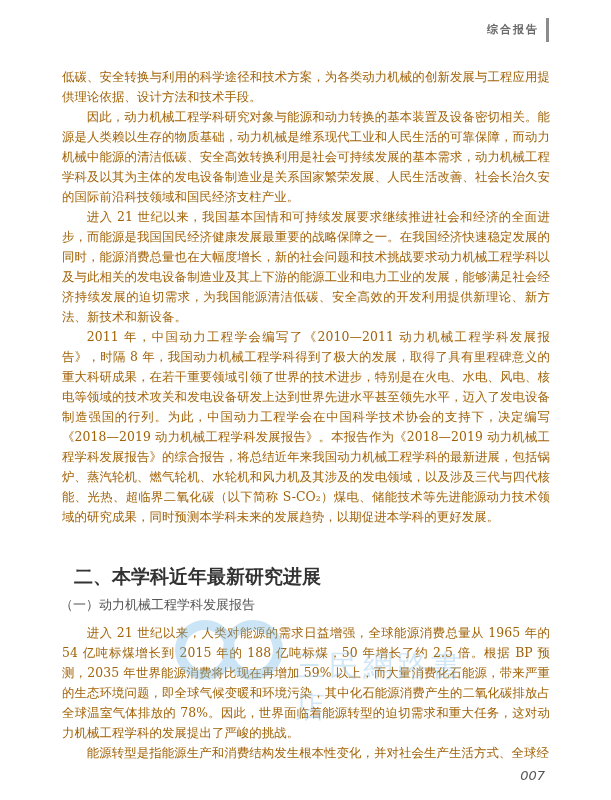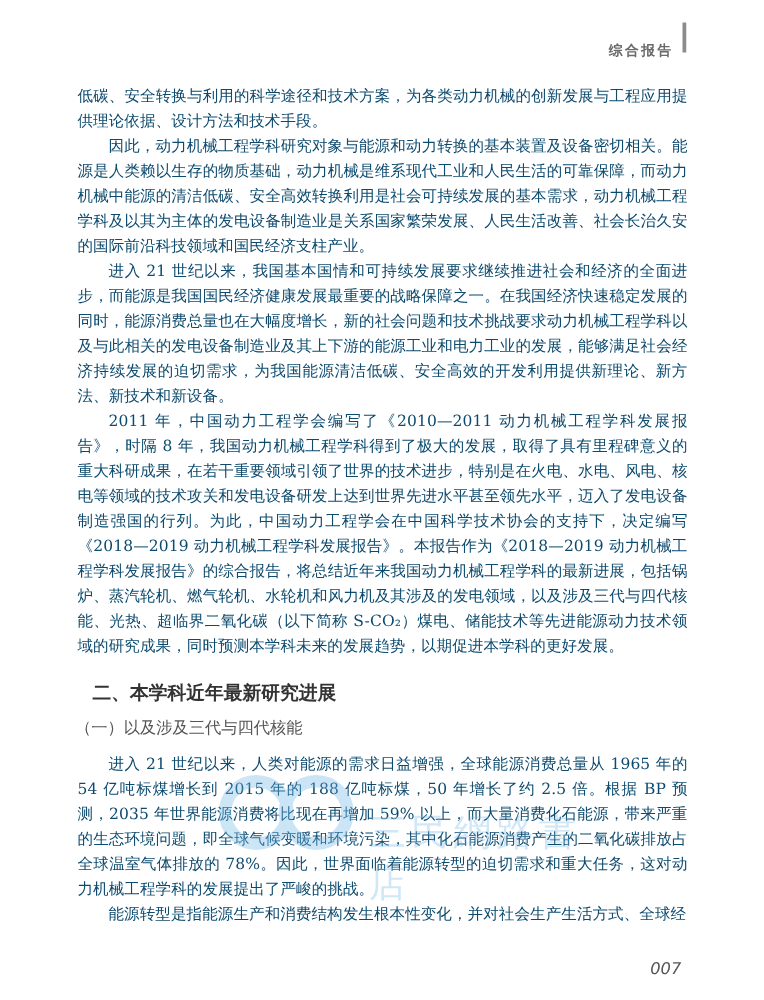--- a/index.html
+++ b/index.html
@@ -4,37 +4,37 @@
   <style>
     html, body { margin: 0; padding: 0; background: #ffffff; }
     body {
       width: 611px; height: 800px; position: relative; overflow: hidden;
       font-family: "DejaVu Serif", "Liberation Serif", serif;
       color: #3a3a3a;
     }
     .running-head {
       position: absolute; top: 22px; right: 72px;
       font-family: "DejaVu Sans", "Liberation Sans", sans-serif;
-      font-size: 11px; font-weight: bold; letter-spacing: 2px; color: #6a6a6a; margin-top: 11px;
+      font-size: 11px; font-weight: bold; letter-spacing: 2px; color: #6a6a6a;
     }
     .head-bar {
       position: absolute; top: 18px; right: 62px; width: 3px; height: 24px; background: #8c8c8c;
     }
     .body {
       position: absolute; top: 67px; left: 62px; width: 488px;
     }
     .para {
       font-size: 12.4px; line-height: 20px; margin: 0; text-align: justify;
-      text-indent: 2em; letter-spacing: 0.1px; color: #0c4a6e;
+      text-indent: 2em; letter-spacing: 0.1px; color: #a16207;
     }
     .para.noindent { text-indent: 0; }
     .sec-title {
       font-family: "DejaVu Serif", "Liberation Serif", serif;
-      font-weight: bold; font-size: 15px; color: #333;
-      margin: 16px 0 0 12px; line-height: 22px;
+      font-weight: bold; font-size: 19px; color: #333;
+      margin: 38px 0 0 12px; line-height: 22px;
     }
     .subsec-title {
       font-family: "DejaVu Sans", "Liberation Sans", sans-serif;
       font-size: 13px; color: #555; margin: 8px 0 8px -2px; line-height: 20px;
     }
     .watermark {
       position: absolute; left: 175px; top: 612px; width: 300px; height: 90px;
       pointer-events: none; opacity: 0.35;
     }
     .watermark .circle {
@@ -57,21 +57,21 @@
 <div class="running-head">综合报告</div>
 <div class="head-bar"></div>
 
 <div class="body">
   <p class="para noindent">低碳、安全转换与利用的科学途径和技术方案，为各类动力机械的创新发展与工程应用提供理论依据、设计方法和技术手段。</p>
   <p class="para">因此，动力机械工程学科研究对象与能源和动力转换的基本装置及设备密切相关。能源是人类赖以生存的物质基础，动力机械是维系现代工业和人民生活的可靠保障，而动力机械中能源的清洁低碳、安全高效转换利用是社会可持续发展的基本需求，动力机械工程学科及以其为主体的发电设备制造业是关系国家繁荣发展、人民生活改善、社会长治久安的国际前沿科技领域和国民经济支柱产业。</p>
   <p class="para">进入 21 世纪以来，我国基本国情和可持续发展要求继续推进社会和经济的全面进步，而能源是我国国民经济健康发展最重要的战略保障之一。在我国经济快速稳定发展的同时，能源消费总量也在大幅度增长，新的社会问题和技术挑战要求动力机械工程学科以及与此相关的发电设备制造业及其上下游的能源工业和电力工业的发展，能够满足社会经济持续发展的迫切需求，为我国能源清洁低碳、安全高效的开发利用提供新理论、新方法、新技术和新设备。</p>
   <p class="para">2011 年，中国动力工程学会编写了《2010—2011 动力机械工程学科发展报告》，时隔 8 年，我国动力机械工程学科得到了极大的发展，取得了具有里程碑意义的重大科研成果，在若干重要领域引领了世界的技术进步，特别是在火电、水电、风电、核电等领域的技术攻关和发电设备研发上达到世界先进水平甚至领先水平，迈入了发电设备制造强国的行列。为此，中国动力工程学会在中国科学技术协会的支持下，决定编写《2018—2019 动力机械工程学科发展报告》。本报告作为《2018—2019 动力机械工程学科发展报告》的综合报告，将总结近年来我国动力机械工程学科的最新进展，包括锅炉、蒸汽轮机、燃气轮机、水轮机和风力机及其涉及的发电领域，以及涉及三代与四代核能、光热、超临界二氧化碳（以下简称 S-CO₂）煤电、储能技术等先进能源动力技术领域的研究成果，同时预测本学科未来的发展趋势，以期促进本学科的更好发展。</p>
 
   <div class="sec-title">二、本学科近年最新研究进展</div>
-  <div class="subsec-title">（一）以及涉及三代与四代核能</div>
+  <div class="subsec-title">（一）动力机械工程学科发展报告</div>
 
   <p class="para">进入 21 世纪以来，人类对能源的需求日益增强，全球能源消费总量从 1965 年的 54 亿吨标煤增长到 2015 年的 188 亿吨标煤，50 年增长了约 2.5 倍。根据 BP 预测，2035 年世界能源消费将比现在再增加 59% 以上，而大量消费化石能源，带来严重的生态环境问题，即全球气候变暖和环境污染，其中化石能源消费产生的二氧化碳排放占全球温室气体排放的 78%。因此，世界面临着能源转型的迫切需求和重大任务，这对动力机械工程学科的发展提出了严峻的挑战。</p>
   <p class="para">能源转型是指能源生产和消费结构发生根本性变化，并对社会生产生活方式、全球经</p>
 </div>
 
 <div class="watermark">
   <div class="circle" style="left:0px;"></div>
   <div class="circle" style="left:48px;"></div>
   <div class="wm-text">三民網路書店</div>
 </div>

